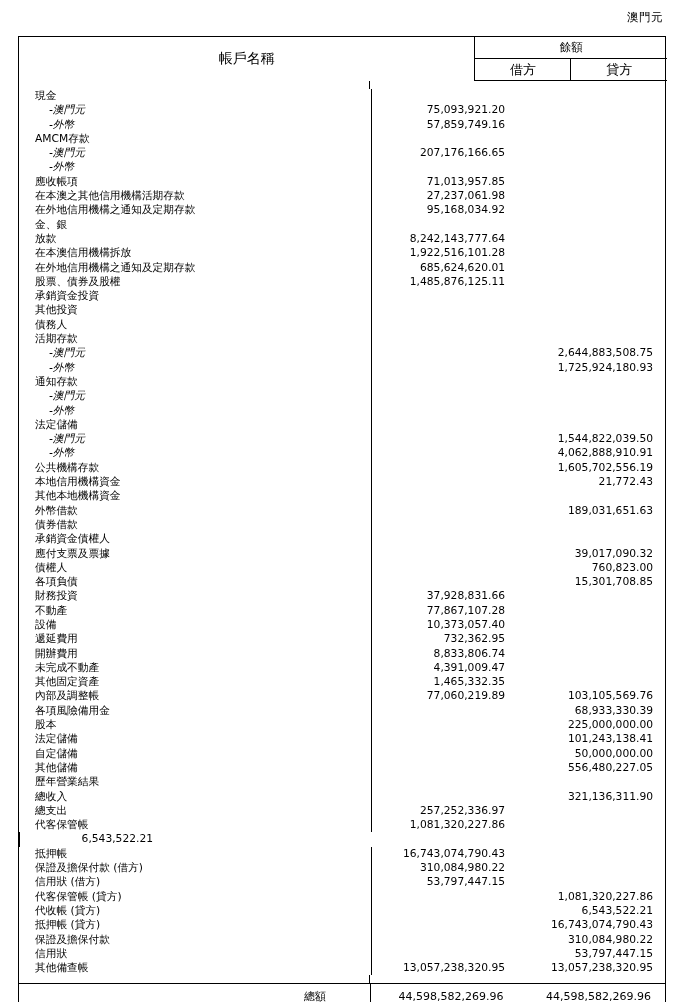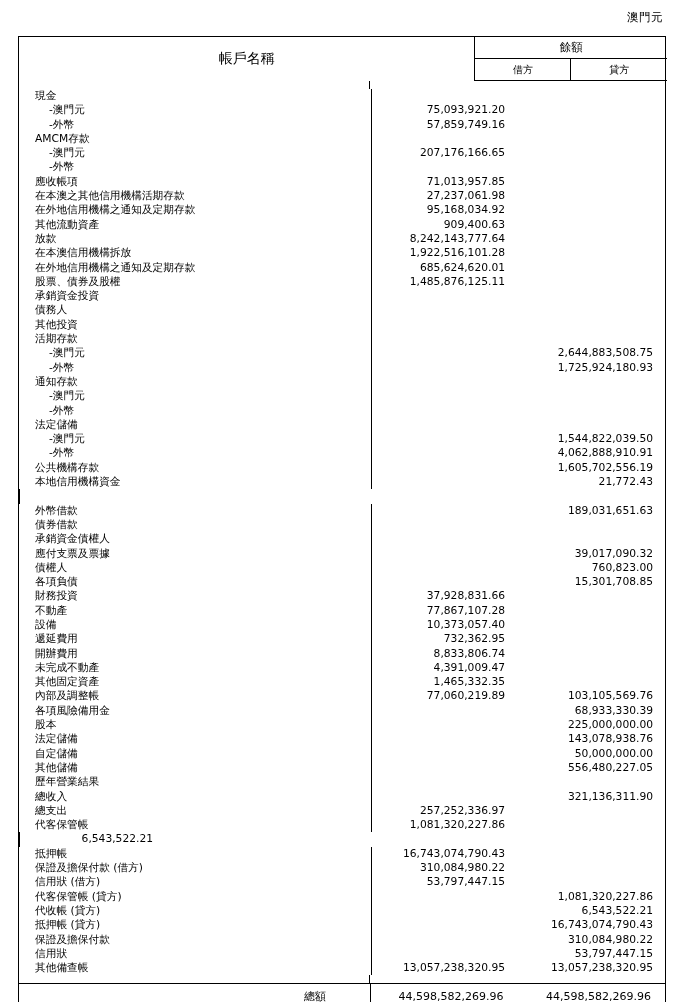--- a/index.html
+++ b/index.html
@@ -49,21 +49,21 @@
   }
   
   .hdr-row-top td {
     height: 21px;
     text-align: center;
     font-size: 11.5px;
   }
   .hdr-row-bottom td {
     height: 21px;
     text-align: center;
-    font-size: 10px;
+    font-size: 13px;
   }
   .b-bottom { border-bottom: 1px solid #000; font-family: Liberation Serif, serif; }
   .b-right { border-right: 1px solid #000; }
 
   .col-name { width: 352px; }
   .col-debit { width: 148px; }
   .col-credit { width: 148px; margin-top: 47px; }
 
   .name-head {
     text-align: center;
@@ -85,20 +85,21 @@
   }
   .row .c-name {
     width: 352px;
     box-sizing: border-box;
     padding-left: 16px;
     white-space: nowrap;
     overflow: hidden;
   }
   .row .c-name.indent {
     padding-left: 30px;
+    font-style: italic;
   }
   .row .c-debit {
     width: 148px;
     box-sizing: border-box;
     text-align: right;
     padding-right: 14px;
     border-left: 1px solid #000;
     white-space: nowrap;
   }
   .row .c-credit {
@@ -214,22 +215,22 @@
               <div class="c-name">在本澳之其他信用機構活期存款</div>
               <div class="c-debit">27,237,061.98</div>
               <div class="c-credit"></div>
             </div>
             <div class="row">
               <div class="c-name">在外地信用機構之通知及定期存款</div>
               <div class="c-debit">95,168,034.92</div>
               <div class="c-credit"></div>
             </div>
             <div class="row">
-              <div class="c-name">其他流動資產</div>
-              <div class="c-debit">909,400.63</div>
+              <div class="c-name">金、銀</div>
+              <div class="c-debit"></div>
               <div class="c-credit"></div>
             </div>
             <div class="row">
               <div class="c-name">放款</div>
               <div class="c-debit">8,242,143,777.64</div>
               <div class="c-credit"></div>
             </div>
             <div class="row">
               <div class="c-name">在本澳信用機構拆放</div>
               <div class="c-debit">1,922,516,101.28</div>
@@ -244,30 +245,30 @@
               <div class="c-name">股票、債券及股權</div>
               <div class="c-debit">1,485,876,125.11</div>
               <div class="c-credit"></div>
             </div>
             <div class="row">
               <div class="c-name">承銷資金投資</div>
               <div class="c-debit"></div>
               <div class="c-credit"></div>
             </div>
             <div class="row">
+              <div class="c-name">其他投資</div>
+              <div class="c-debit"></div>
+              <div class="c-credit"></div>
+            </div>
+            <div class="row">
               <div class="c-name">債務人</div>
               <div class="c-debit"></div>
               <div class="c-credit"></div>
             </div>
             <div class="row">
-              <div class="c-name">其他投資</div>
-              <div class="c-debit"></div>
-              <div class="c-credit"></div>
-            </div>
-            <div class="row">
               <div class="c-name">活期存款</div>
               <div class="c-debit"></div>
               <div class="c-credit"></div>
             </div>
             <div class="row">
               <div class="c-name indent">-澳門元</div>
               <div class="c-debit"></div>
               <div class="c-credit">2,644,883,508.75</div>
             </div>
             <div class="row">
@@ -309,20 +310,21 @@
               <div class="c-name">公共機構存款</div>
               <div class="c-debit"></div>
               <div class="c-credit">1,605,702,556.19</div>
             </div>
             <div class="row">
               <div class="c-name">本地信用機構資金</div>
               <div class="c-debit"></div>
               <div class="c-credit">21,772.43</div>
             </div>
             <div class="row">
+              <div class="c-name">其他本地機構資金</div>
               <div class="c-debit"></div>
               <div class="c-credit"></div>
             </div>
             <div class="row">
               <div class="c-name">外幣借款</div>
               <div class="c-debit"></div>
               <div class="c-credit">189,031,651.63</div>
             </div>
             <div class="row">
               <div class="c-name">債券借款</div>
@@ -395,21 +397,21 @@
               <div class="c-credit">68,933,330.39</div>
             </div>
             <div class="row">
               <div class="c-name">股本</div>
               <div class="c-debit"></div>
               <div class="c-credit">225,000,000.00</div>
             </div>
             <div class="row">
               <div class="c-name">法定儲備</div>
               <div class="c-debit"></div>
-              <div class="c-credit">143,078,938.76</div>
+              <div class="c-credit">101,243,138.41</div>
             </div>
             <div class="row">
               <div class="c-name">自定儲備</div>
               <div class="c-debit"></div>
               <div class="c-credit">50,000,000.00</div>
             </div>
             <div class="row">
               <div class="c-name">其他儲備</div>
               <div class="c-debit"></div>
               <div class="c-credit">556,480,227.05</div>

